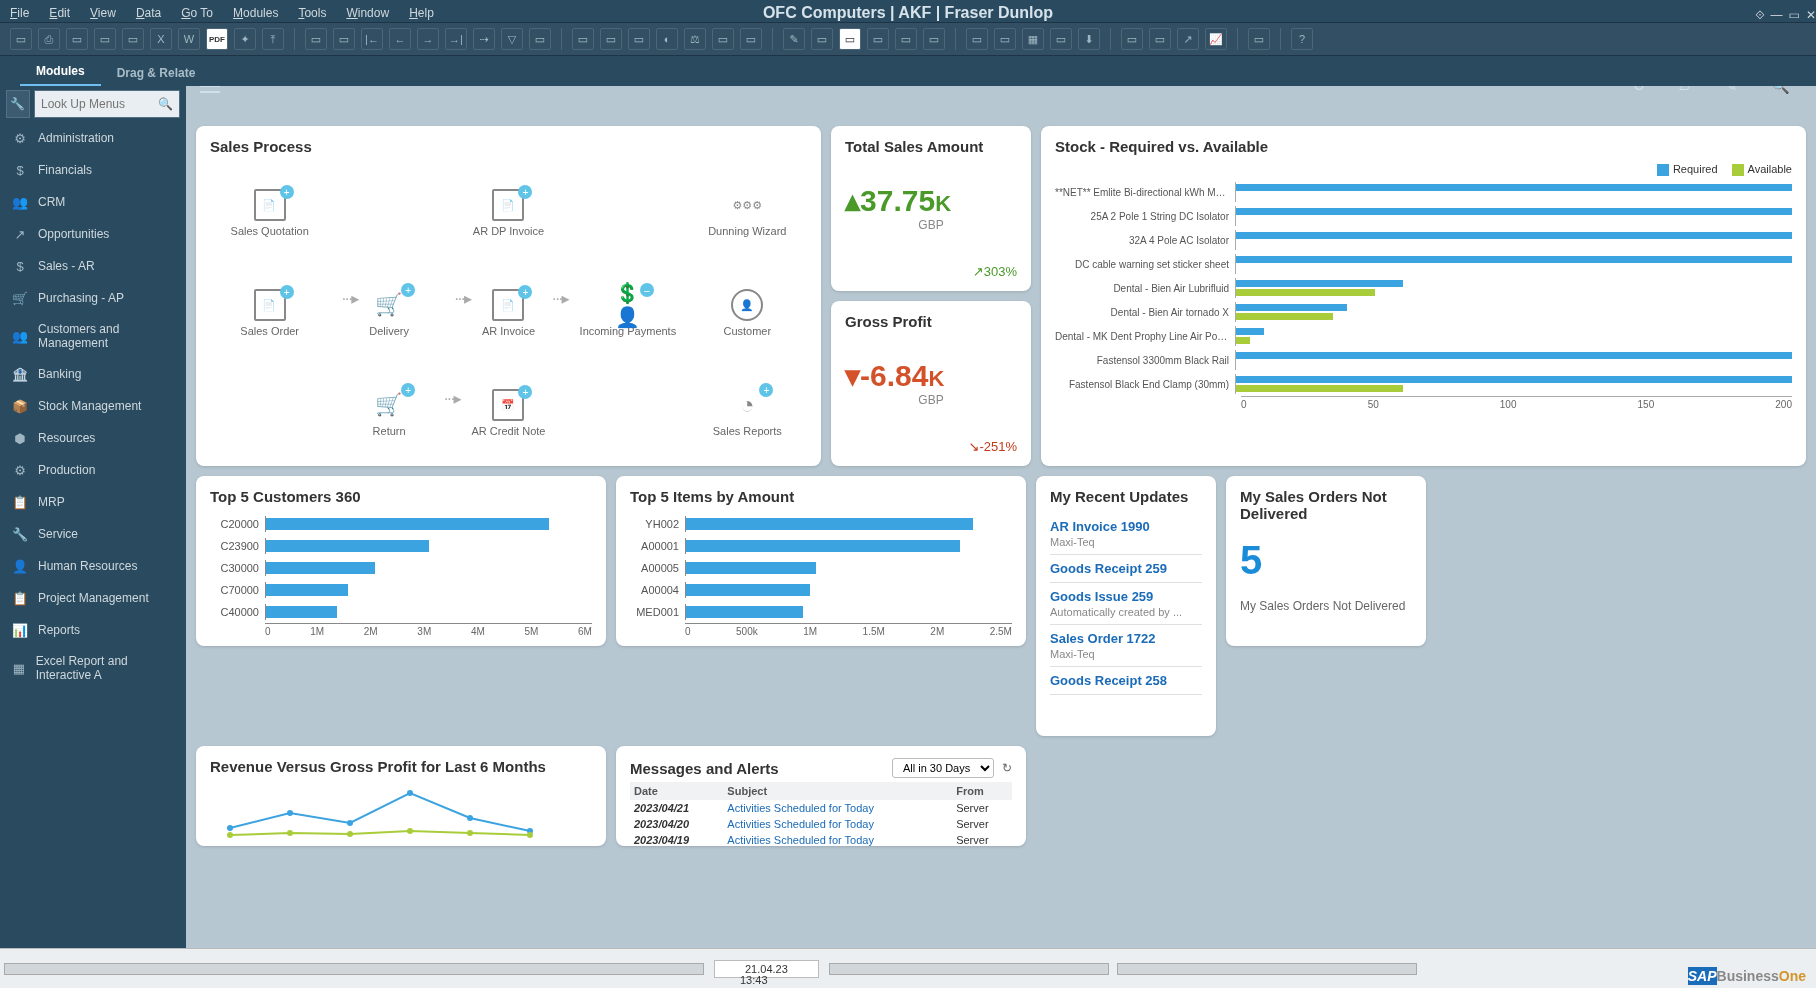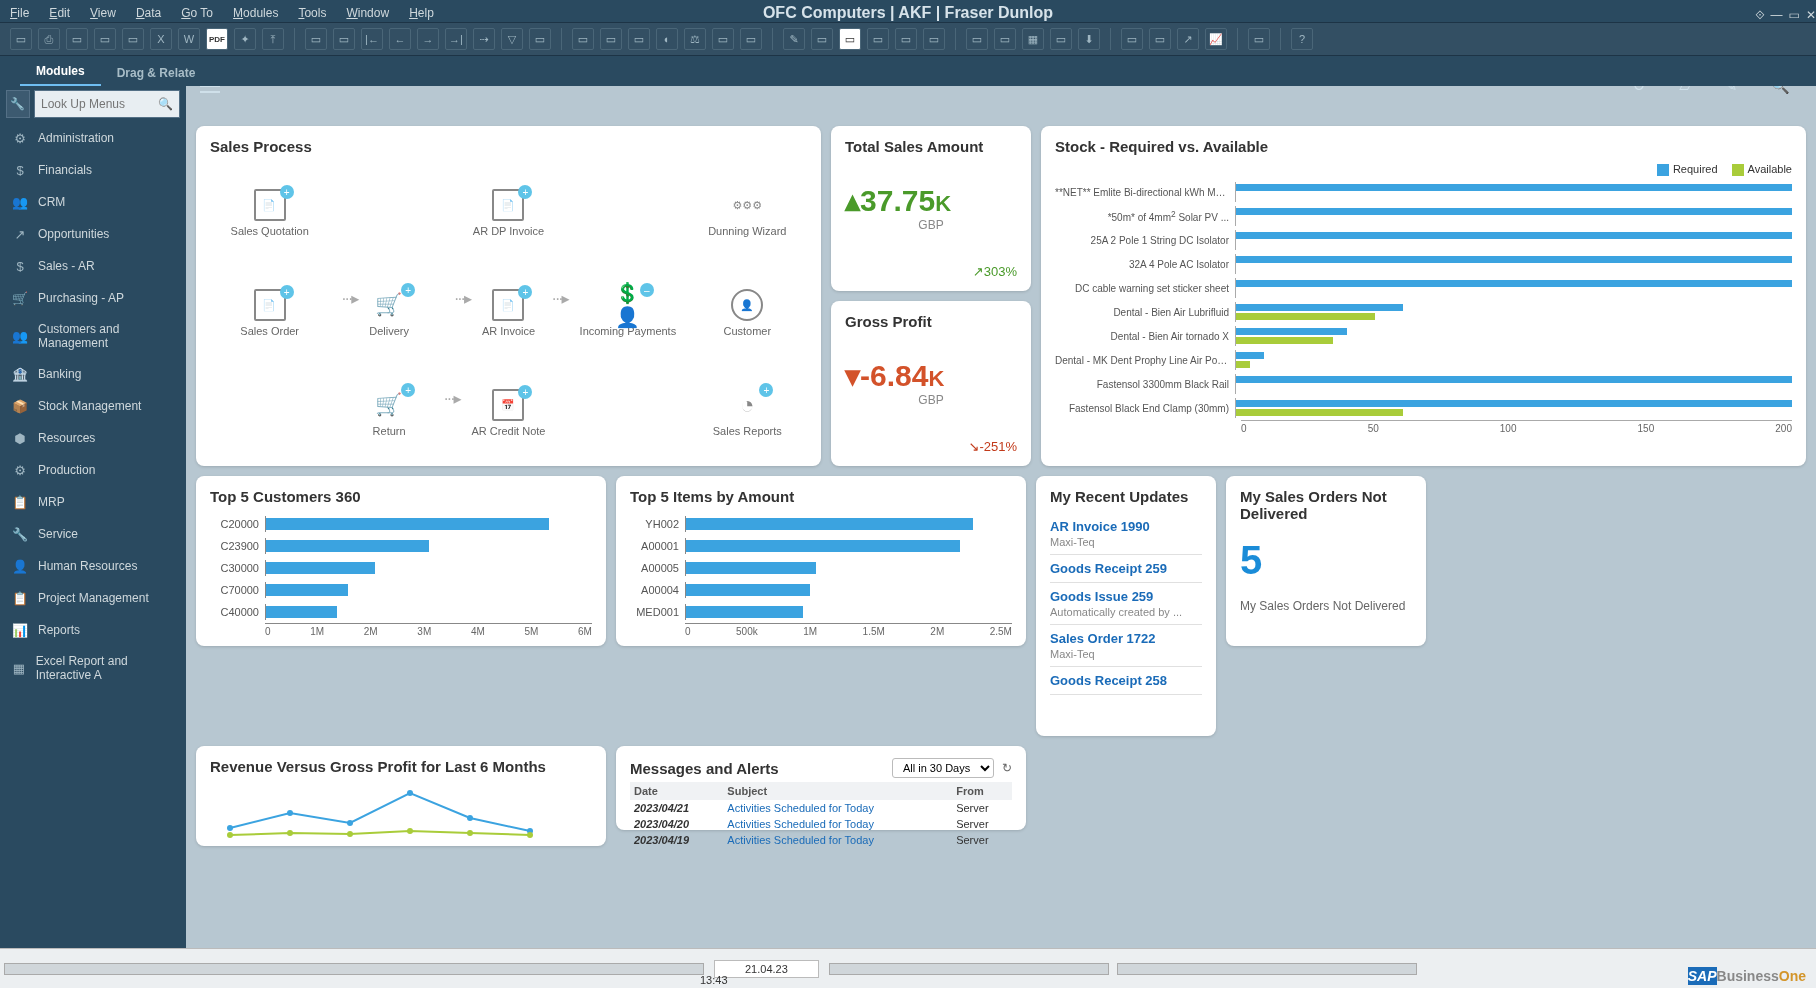--- a/index.html
+++ b/index.html
@@ -77,21 +77,21 @@
 .updates-card { width:180px; height:260px; }
 .update-item { padding:6px 0; border-bottom:1px solid #e0e0e0;}
 .update-link { color:#1a6bb8; font-weight:bold; font-size:13px; cursor:pointer;}
 .update-sub { color:#888; font-size:11px; margin-top:2px;}
 
 .not-delivered-card { width:200px; height:170px;}
 .big-num { font-size:40px; font-weight:bold; color:#1a8cd8; margin:16px 0;}
 
 .row3 { display:flex; gap:10px;}
 .rev-card { width:410px; height:100px;}
-.msg-card { width:410px; height:84px;}
+.msg-card { width:410px; height:100px;}
 .msg-header { display:flex; justify-content:space-between; align-items:center; margin-bottom:4px;}
 .msg-select { font-size:11px; padding:2px 6px; border:1px solid #bbb; border-radius:3px; background:#fff;}
 .msg-table { width:100%; font-size:11px; border-collapse:collapse;}
 .msg-table th { text-align:left; color:#555; padding:3px 4px; background:#f0f2f4;}
 .msg-table td { padding:2px 4px;}
 .msg-date { font-weight:bold; font-style:italic;}
 .msg-link { color:#1a6bb8; cursor:pointer;}
 
 .statusbar { position:absolute; bottom:0; left:0; right:0; height:40px; background:#eceff1; display:flex; align-items:center; font-size:11px; border-top:1px solid #bbb;}
 .statusbar .scroll-seg { height:12px; background:#d0d6da; border:1px solid #aaa; margin:0 4px; }
@@ -356,27 +356,20 @@
 
       <div class="card stock-card" style="flex:1;">
         <div class="card-title">Stock - Required vs. Available</div>
         <div class="stock-legend">
           <span><span class="leg-box" style="background:#3ba3e0;"></span><span>Required</span></span>
           <span><span class="leg-box" style="background:#a9cc3a;"></span><span>Available</span></span>
         </div>
         <div id="stock-rows">
             <div class="stock-row">
               <div class="stock-label">**NET** Emlite Bi-directional kWh Mete...</div>
-              <div class="stock-bars">
-                <div class="bar-req" style="width:100%"></div>
-                <div class="bar-av" style="width:0%"></div>
-              </div>
-            </div>
-            <div class="stock-row">
-              <div class="stock-label">*50m* of 4mm<sup>2</sup> Solar PV ...</div>
               <div class="stock-bars">
                 <div class="bar-req" style="width:100%"></div>
                 <div class="bar-av" style="width:0%"></div>
               </div>
             </div>
             <div class="stock-row">
               <div class="stock-label">25A 2 Pole 1 String DC Isolator</div>
               <div class="stock-bars">
                 <div class="bar-req" style="width:100%"></div>
                 <div class="bar-av" style="width:0%"></div>
@@ -621,13 +614,13 @@
   </div>
 </div>
 
 <div class="statusbar">
   <div class="scroll-seg" style="width:700px;"></div>
   <div class="date-box">21.04.23</div>
   <div class="scroll-seg" style="width:280px;"></div>
   <div class="scroll-seg" style="width:300px;"></div>
   <div class="sap-logo"><span class="sap">SAP</span><span style="color:#888;">Business</span><span style="color:#d3952a;font-weight:bold;">One</span></div>
 </div>
-<div style="position:absolute;bottom:2px;left:700px;font-size:11px;color:#333;">13:43</div>
+<div style="position:absolute;bottom:2px;left:740px;font-size:11px;color:#333;">13:43</div>
 
 </body></html>

